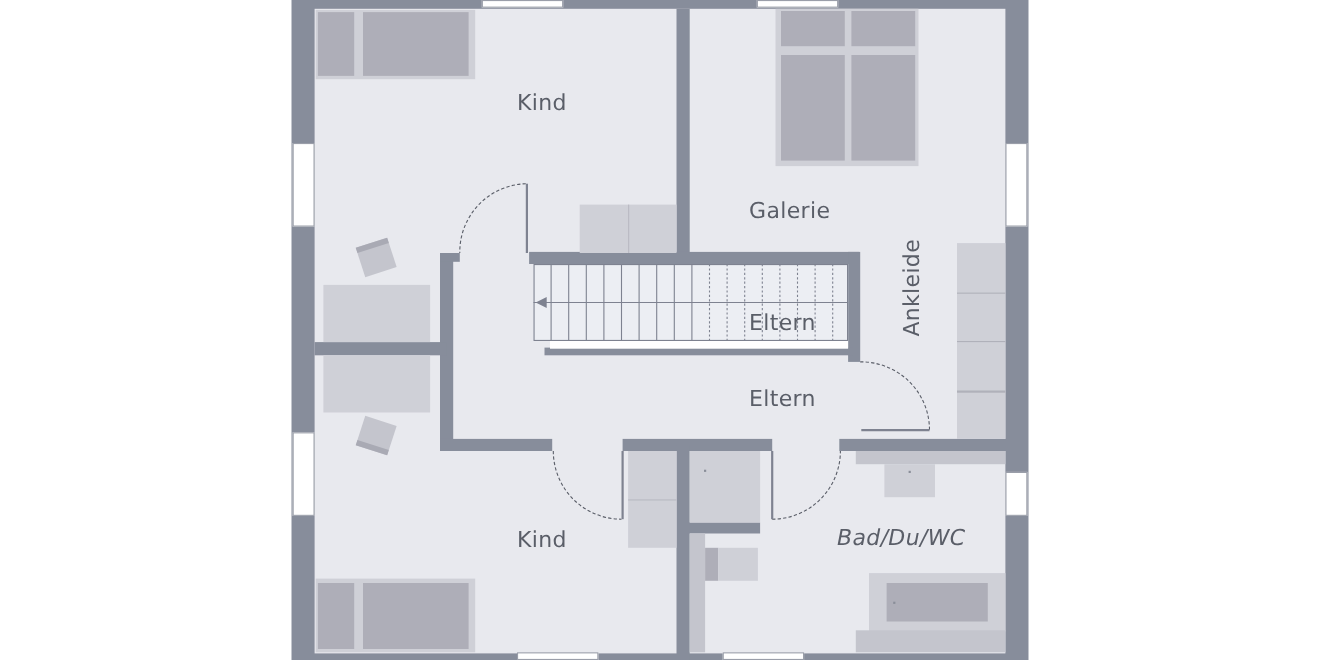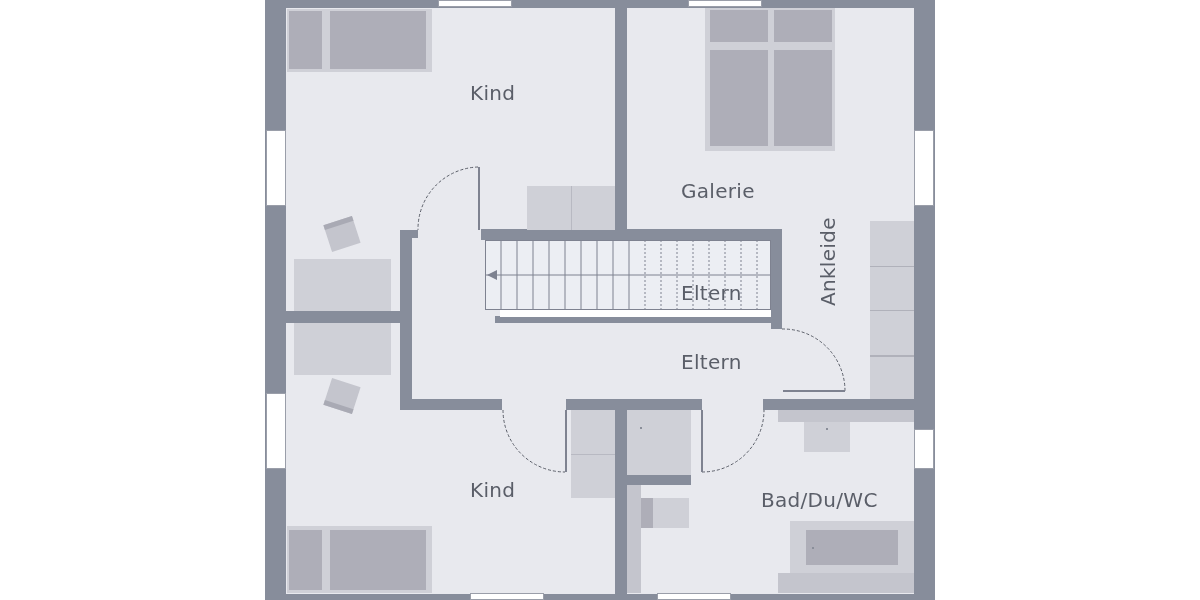--- a/index.html
+++ b/index.html
@@ -130,15 +130,15 @@
       <rect x="812" y="547" width="2" height="2"></rect>
     </g>
   </svg>
 
   <div class="label" style="left:470px; top:81px;">Kind</div>
   <div class="label" style="left:681px; top:179px;">Galerie</div>
   <div class="label label-v" style="left:816px; top:306px;">Ankleide</div>
   <div class="label" style="left:681px; top:281px;">Eltern</div>
   <div class="label" style="left:681px; top:350px;">Eltern</div>
   <div class="label" style="left:470px; top:478px;">Kind</div>
-  <div class="label" style="left:761px; top:488px;">Bad/Du/WC</div>
+  <div class="label" style="left:761px; top:476px;font-style:italic;">Bad/Du/WC</div>
 
 </div>
 
 </body></html>

